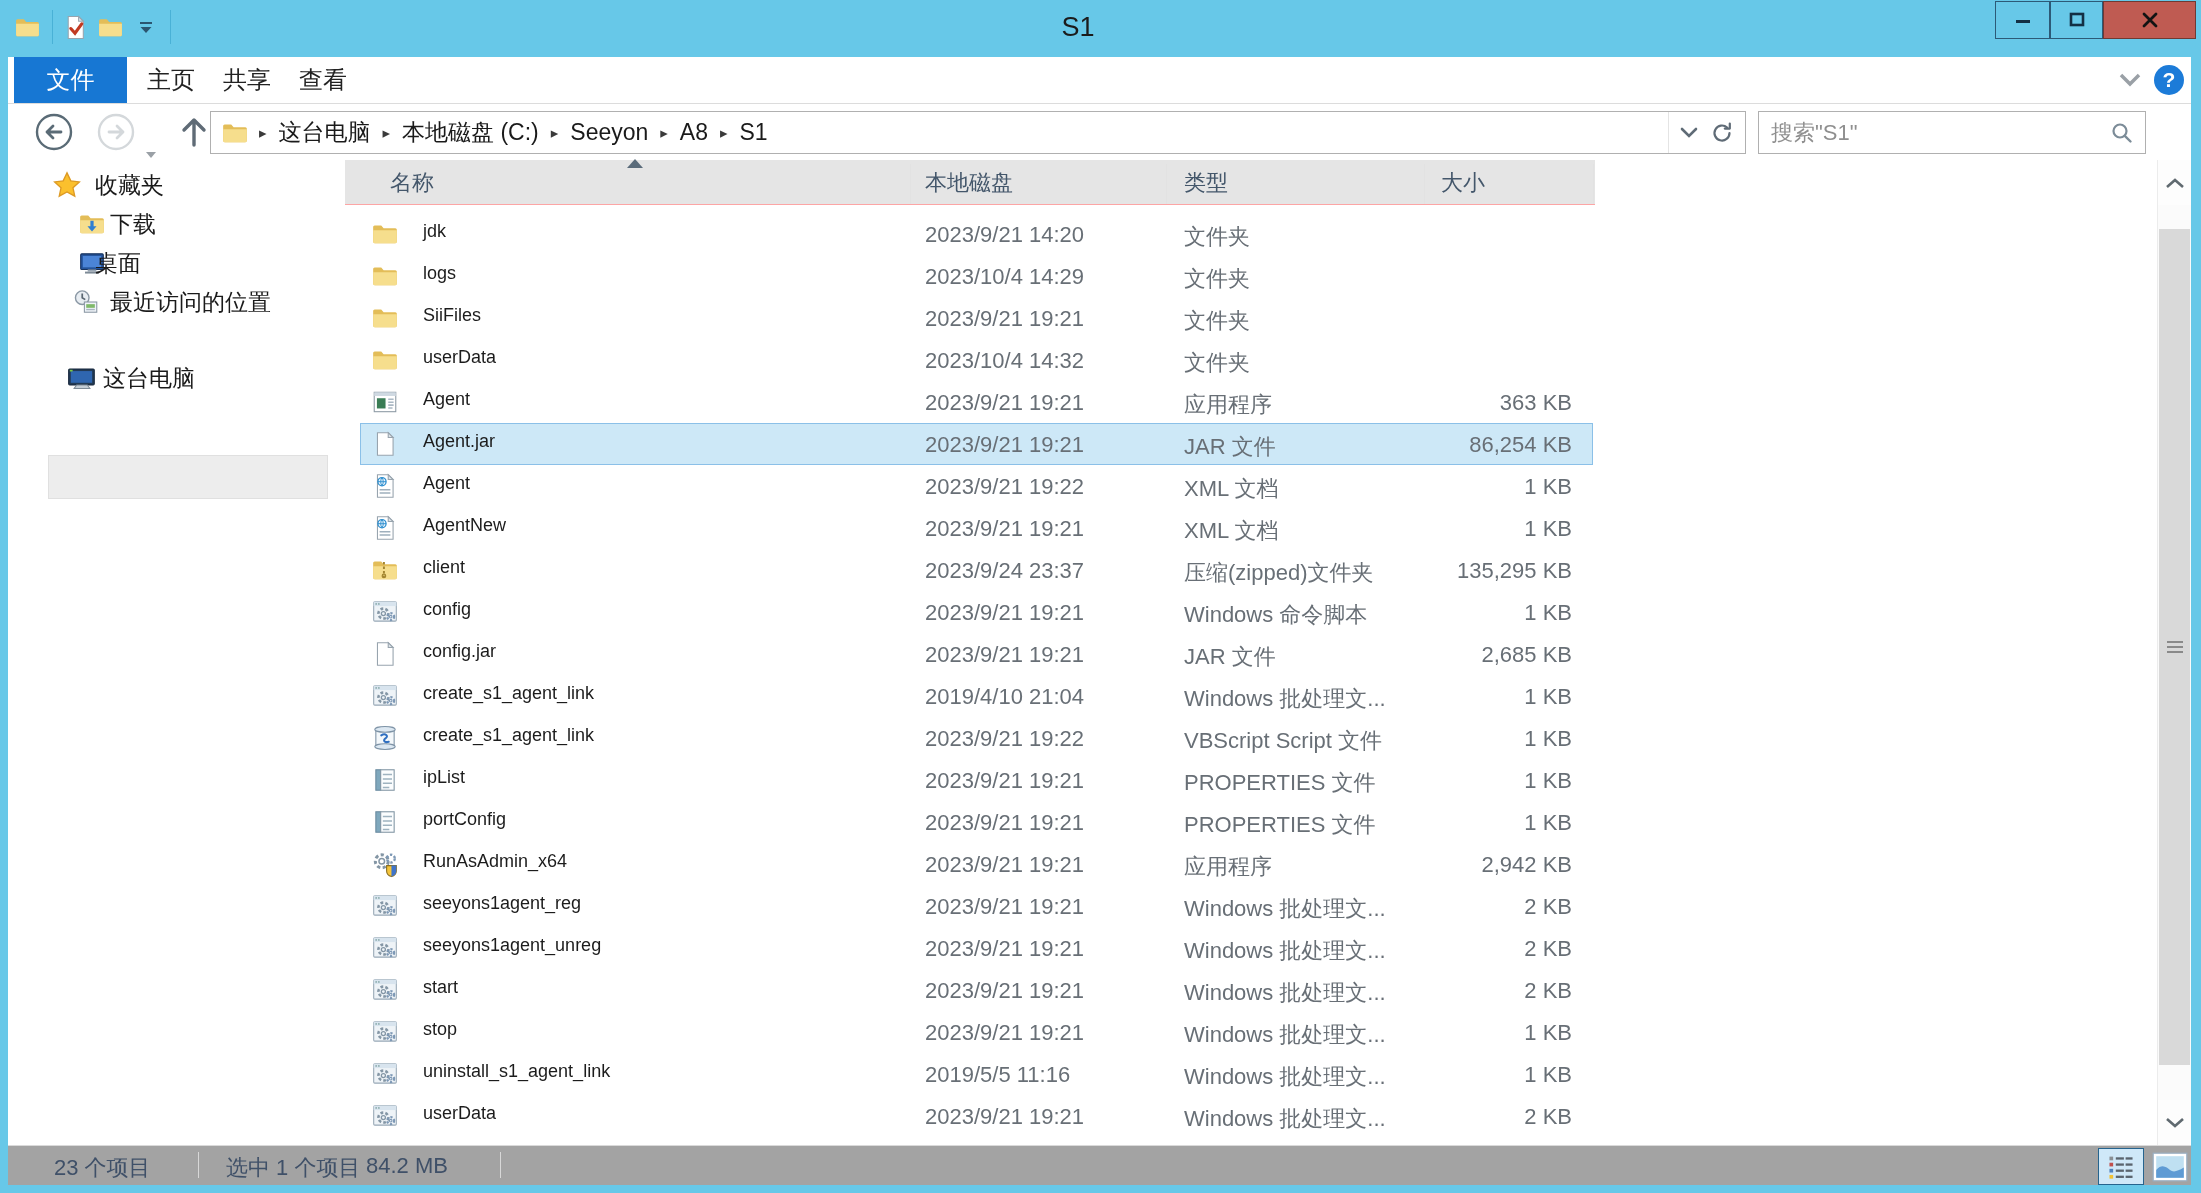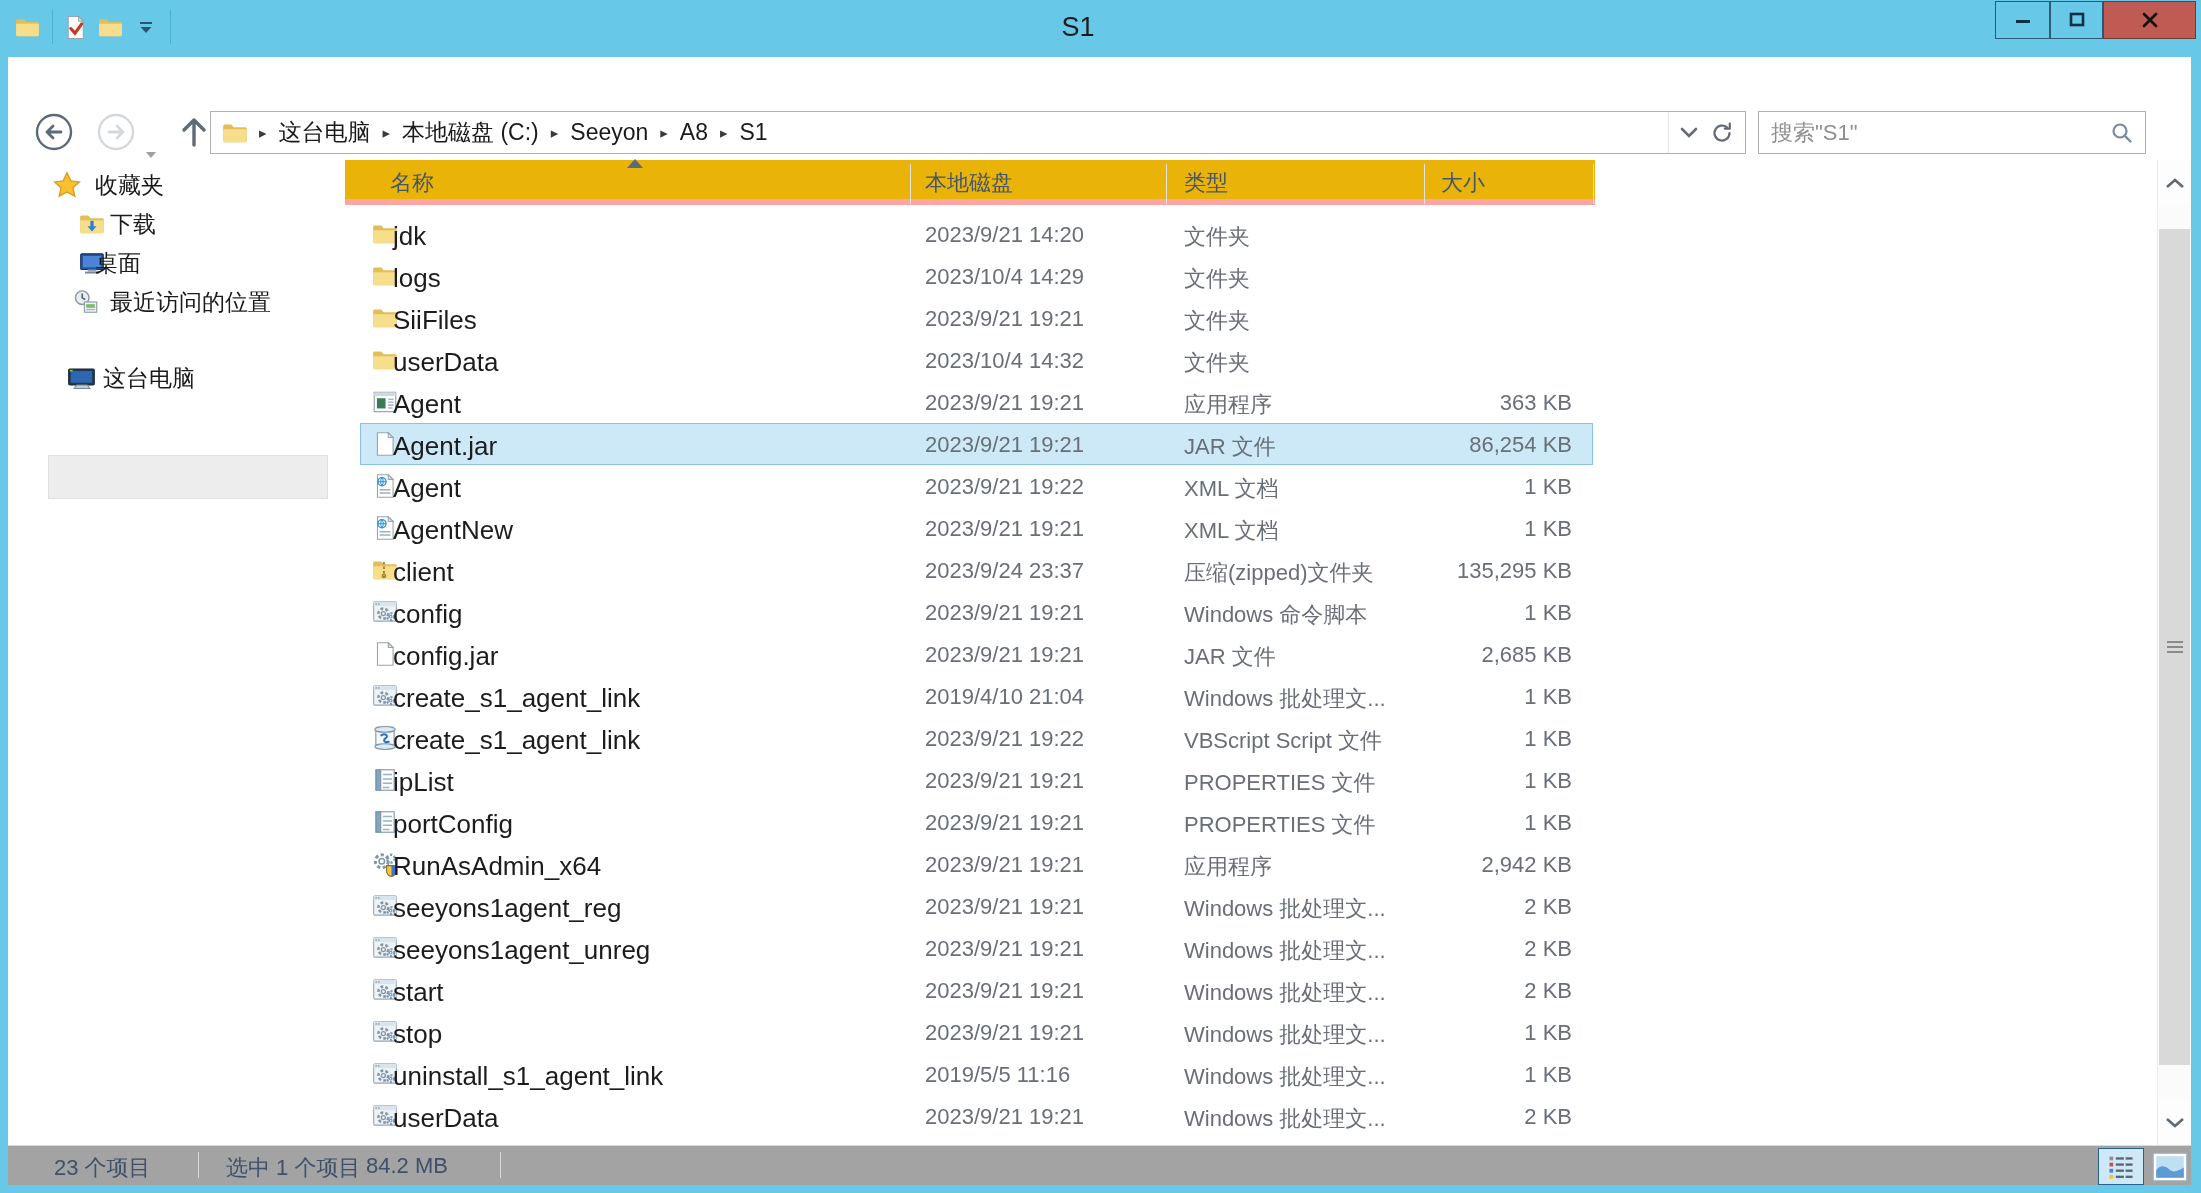--- a/index.html
+++ b/index.html
@@ -59,32 +59,32 @@
   .search-box .ic{padding-right:10px;}
 
   
   .sidebar{position:absolute;left:0;top:103px;width:337px;height:985px;background:#fff;}
   .sb-item{position:absolute;height:40px;display:flex;align-items:center;cursor:default;text-decoration:underline;}
   .sb-item .lbl{font-size:23px;color:#1a1a1a;white-space:nowrap;}
   .sb-hl{position:absolute;left:40px;top:295px;width:280px;height:44px;background:#ededed;border:1px solid #e0e0e0;box-sizing:border-box;}
 
   
   .lheader{position:absolute;left:337px;top:103px;width:1250px;height:45px;
-    border-bottom:6px solid #fca5a5;box-sizing:border-box;background:#eab308;}
+    border-bottom:1px solid #fca5a5;box-sizing:border-box;background:#e5e5e5;}
   .lheader .hl{position:absolute;top:8px;font-size:22px;color:#44576b;cursor:default;white-space:nowrap;}
   .hsep{position:absolute;top:4px;width:1px;height:40px;background:#e2e2e2;}
   .sort-tri{position:absolute;left:282px;top:-1px;width:0;height:0;
     border-left:8px solid transparent;border-right:8px solid transparent;
     border-bottom:9px solid #5a6b7a;}
   .rows{position:absolute;left:337px;top:156px;width:1813px;}
   .row{position:relative;height:42px;cursor:default;}
   .row .selbg{position:absolute;left:15px;top:0;width:1233px;height:42px;box-sizing:border-box;}
   .row.selected .selbg{background:#cde8f7;border:1px solid #8bc0e8;}
   .row .ic{position:absolute;left:26px;top:7px;}
-  .row .nm{position:absolute;left:48px;top:8px;font-size:26px;color:#1c1c1c;white-space:nowrap;text-align:center;}
+  .row .nm{position:absolute;left:78px;top:8px;font-size:18px;color:#1c1c1c;white-space:nowrap;text-align:center;}
   .row .dt{position:absolute;left:580px;top:9px;font-size:22px;color:#686f76;white-space:nowrap;}
   .row .tp{position:absolute;left:839px;top:9px;font-size:22px;color:#686f76;white-space:nowrap;}
   .row .sz{position:absolute;left:1027px;top:9px;width:200px;text-align:right;font-size:22px;color:#686f76;white-space:nowrap;}
 
   
   .vscroll{position:absolute;right:0;top:103px;width:34px;height:985px;background:#fbfbfb;border-left:1px solid #ececec;box-sizing:border-box;}
   .vs-btn{position:absolute;left:0;width:100%;height:45px;background:#fdfdfd;display:flex;align-items:center;justify-content:center;cursor:default;}
   .vs-up{top:0;}
   .vs-down{bottom:0;}
   .vs-thumb{position:absolute;left:1px;top:69px;width:31px;height:836px;background:#d9d9d9;cursor:default;
@@ -157,20 +157,34 @@
       <span class="ic">
           <svg width="26" height="26" viewBox="0 0 26 26">
             <path d="M7 7l12 12M19 7L7 19" stroke="#131313" stroke-width="2.8" stroke-linecap="round"></path>
           </svg>
         </span>
     </div>
   </div>
 
   <div class="inner">
 
+    <div class="ribbon">
+      <div class="tab-file">文件</div>
+      <div class="tab t0">主页</div>
+      <div class="tab t1">共享</div>
+      <div class="tab t2">查看</div>
+      <span class="ic ribbon-chevron">
+        <svg width="28" height="22" viewBox="0 0 28 22">
+            <path d="M5 6l9 9 9-9" stroke="#9aa0a6" stroke-width="3.5" fill="none"></path>
+          </svg>
+      </span>
+      <div class="help-btn">
+        <span>?</span>
+      </div>
+    </div>
 
     <div class="addr-row">
       <span class="ic nav" style="left:26px">
         <svg width="40" height="40" viewBox="0 0 40 40">
             <circle cx="20" cy="20" r="17" fill="none" stroke="#5a6b76" stroke-width="2.4"></circle>
             <path d="M27 20H13m6-6l-6 6 6 6" stroke="#5a6b76" stroke-width="2.8" fill="none" stroke-linecap="round" stroke-linejoin="round"></path>
           </svg>
       </span>
       <span class="ic nav" style="left:88px">
         <svg width="40" height="40" viewBox="0 0 40 40">

